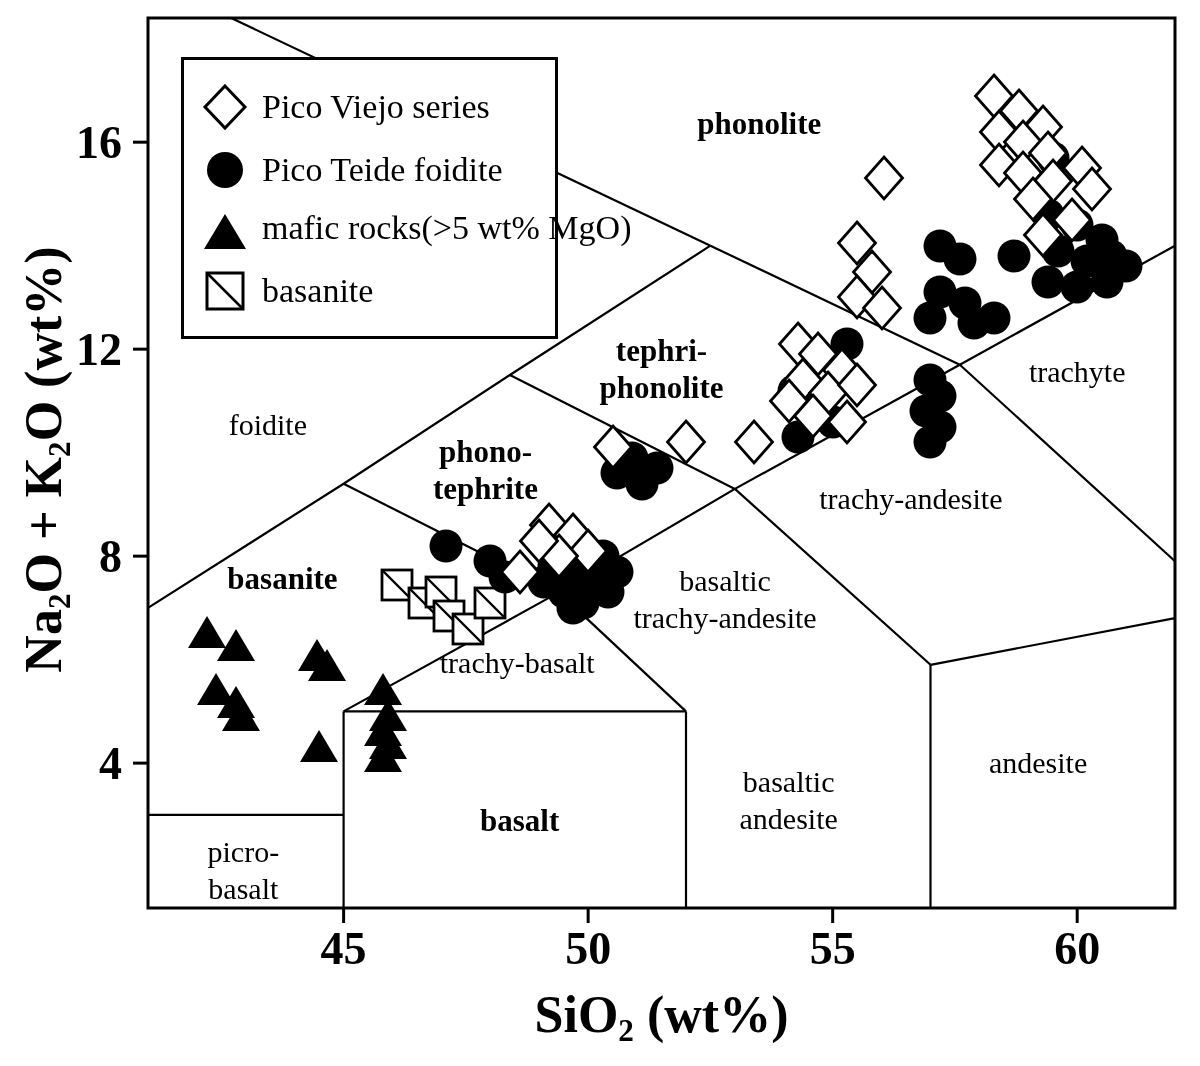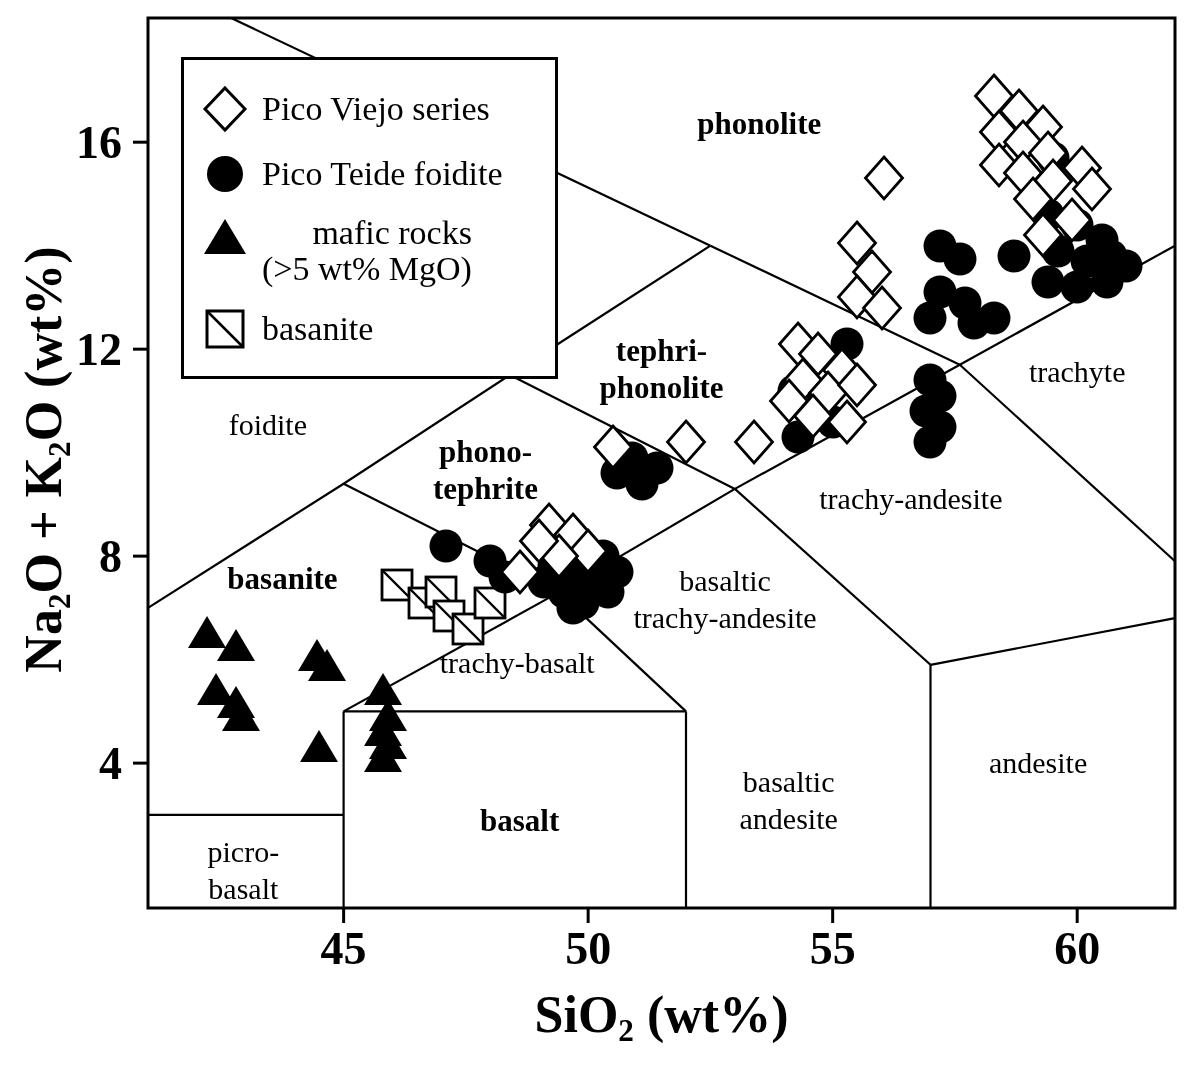--- a/index.html
+++ b/index.html
@@ -9,28 +9,28 @@
   #plot text{font-family:"Liberation Serif","DejaVu Serif",serif;}
   .bline{fill:none;stroke:#000;stroke-width:2.2;}
   .pborder{fill:none;stroke:#000;stroke-width:3;}
   .tickmark{stroke:#000;stroke-width:3;}
   .tick{font-size:46px;font-weight:bold;fill:#000;}
   .flabel{font-size:30px;fill:#000;}
   .fbold{font-weight:bold;font-size:31px;}
   .open-marker{fill:#fff;stroke:#000;stroke-width:2.8;}
   .mline{stroke:#000;stroke-width:2.4;}
 
-  .legend{position:absolute;left:181px;top:57px;width:377px;height:322px;border:3px solid #000;
+  .legend{position:absolute;left:181px;top:57px;width:377px;height:282px;border:3px solid #000;
           background:#fff;box-sizing:border-box;display:flex;flex-direction:column;
           justify-content:space-evenly;padding:6px 8px 6px 18px;}
   .legend-item{display:flex;align-items:center;gap:14px;font-size:34px;}
   .legend-item.align-top{align-items:flex-start;}
   .licon{flex:0 0 auto;display:block;}
   .ltext{white-space:nowrap;}
-  .two-line{display:flex;flex-direction:column;line-height:1.08;align-items:flex-end;}
+  .two-line{display:flex;line-height:1.08;align-items:flex-end;}
 
   .axis-title{position:absolute;font-weight:bold;font-size:52px;white-space:nowrap;}
   #x-axis-title{left:148px;width:1027px;top:985px;text-align:center;}
   #y-axis-title{left:-257px;top:430px;width:600px;text-align:center;transform:rotate(-90deg);}
   .sub{font-size:60%;position:relative;top:0.28em;}
 </style>
 </head>
 <body>
 
 <div class="stage">

